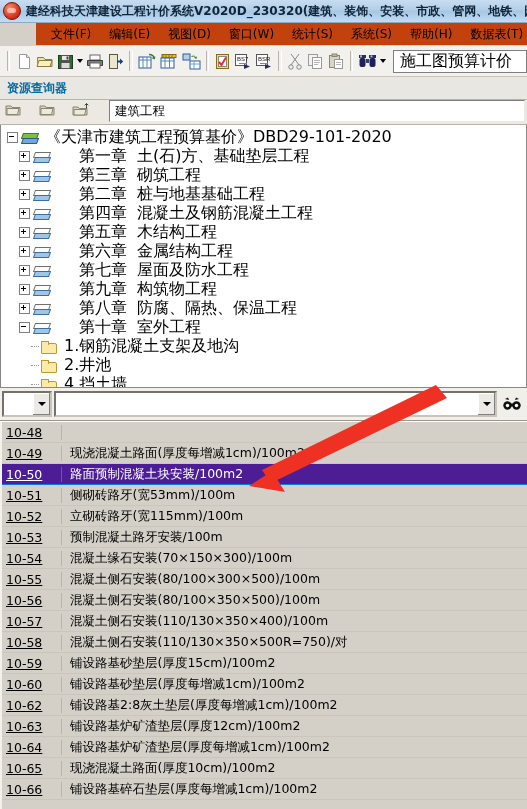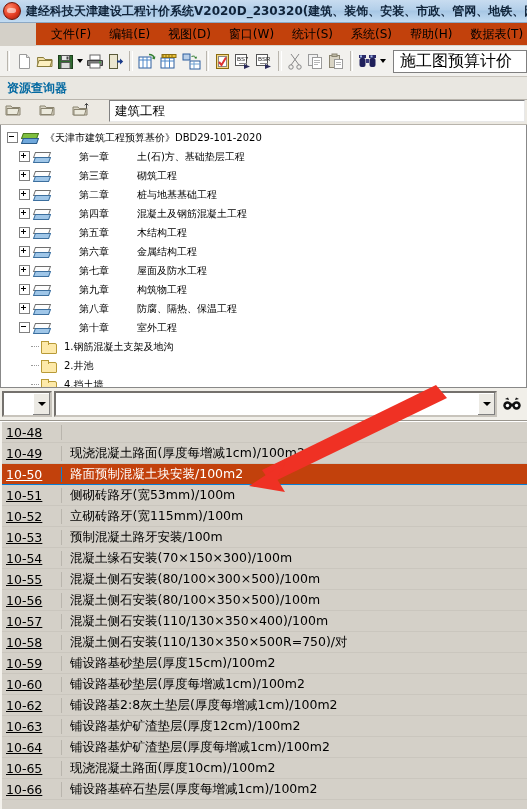--- a/index.html
+++ b/index.html
@@ -79,21 +79,21 @@
     border-right-color:#e8e8e8;border-bottom-color:#e8e8e8;
     display:flex;align-items:center;padding:0 5px;font-size:12.5px;
   }
 
   
   .treewrap{
     flex:0 0 auto;height:262px;background:#fff;border:1px solid #888;border-top:none;
     overflow:hidden;position:relative;
   }
   .tree{padding:3px 0 0 6px;}
-  .node{height:19px;display:flex;align-items:center;white-space:nowrap;font-size:10px;}
+  .node{height:19px;display:flex;align-items:center;white-space:nowrap;font-size:16px;}
   .exp{
     width:9px;height:9px;border:1px solid #808080;background:#fff;margin-right:3px;
     position:relative;flex:0 0 9px;cursor:default;
   }
   .exp:before{content:"";position:absolute;left:1px;top:3px;width:5px;height:1px;background:#000;}
   .exp.plus:after{content:"";position:absolute;left:3px;top:1px;width:1px;height:5px;background:#000;}
   .exp-spacer{width:12px;flex:0 0 12px;display:inline-block;}
   .dots{width:8px;flex:0 0 8px;height:1px;border-top:1px dotted #9a9a9a;margin-right:1px;}
 
   .ico{width:18px;height:14px;flex:0 0 18px;margin-right:4px;position:relative;}
@@ -134,21 +134,21 @@
   }
 
   
   .listwrap{
     flex:1 1 auto;background:#d4d0c8;border-top:1px solid #fff;overflow:hidden;position:relative;
   }
   .row{
     height:20px;display:flex;align-items:center;white-space:nowrap;font-size:12.5px;
     border-bottom:1px solid #cac6be;
   }
-  .row.sel{background:#c2410c;color:#fff;border-bottom-color:#0a7fd4;}
+  .row.sel{background:#4c1d95;color:#fff;border-bottom-color:#0a7fd4;}
   .cell-code{width:62px;flex:0 0 62px;padding-left:6px;
     border-right:1px solid #b9b5ad;box-sizing:border-box;text-decoration:underline;}
   .row.sel .cell-code{border-right-color:#0a7fd4;}
   .cell-name{padding-left:8px;overflow:hidden;text-overflow:ellipsis;}
   .list-leftedge{position:absolute;left:0;top:0;bottom:0;width:2px;background:#f3f1ec;}
 
   
   .arrow-overlay{position:absolute;left:0;top:0;width:527px;height:809px;pointer-events:none;}
 </style>
 </head>

